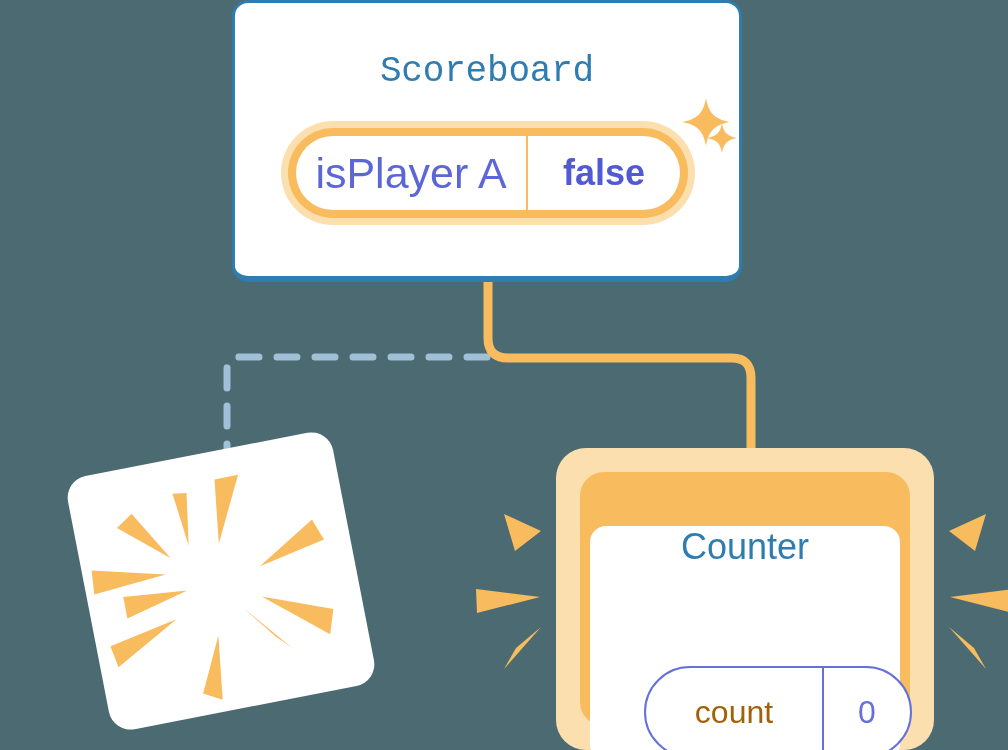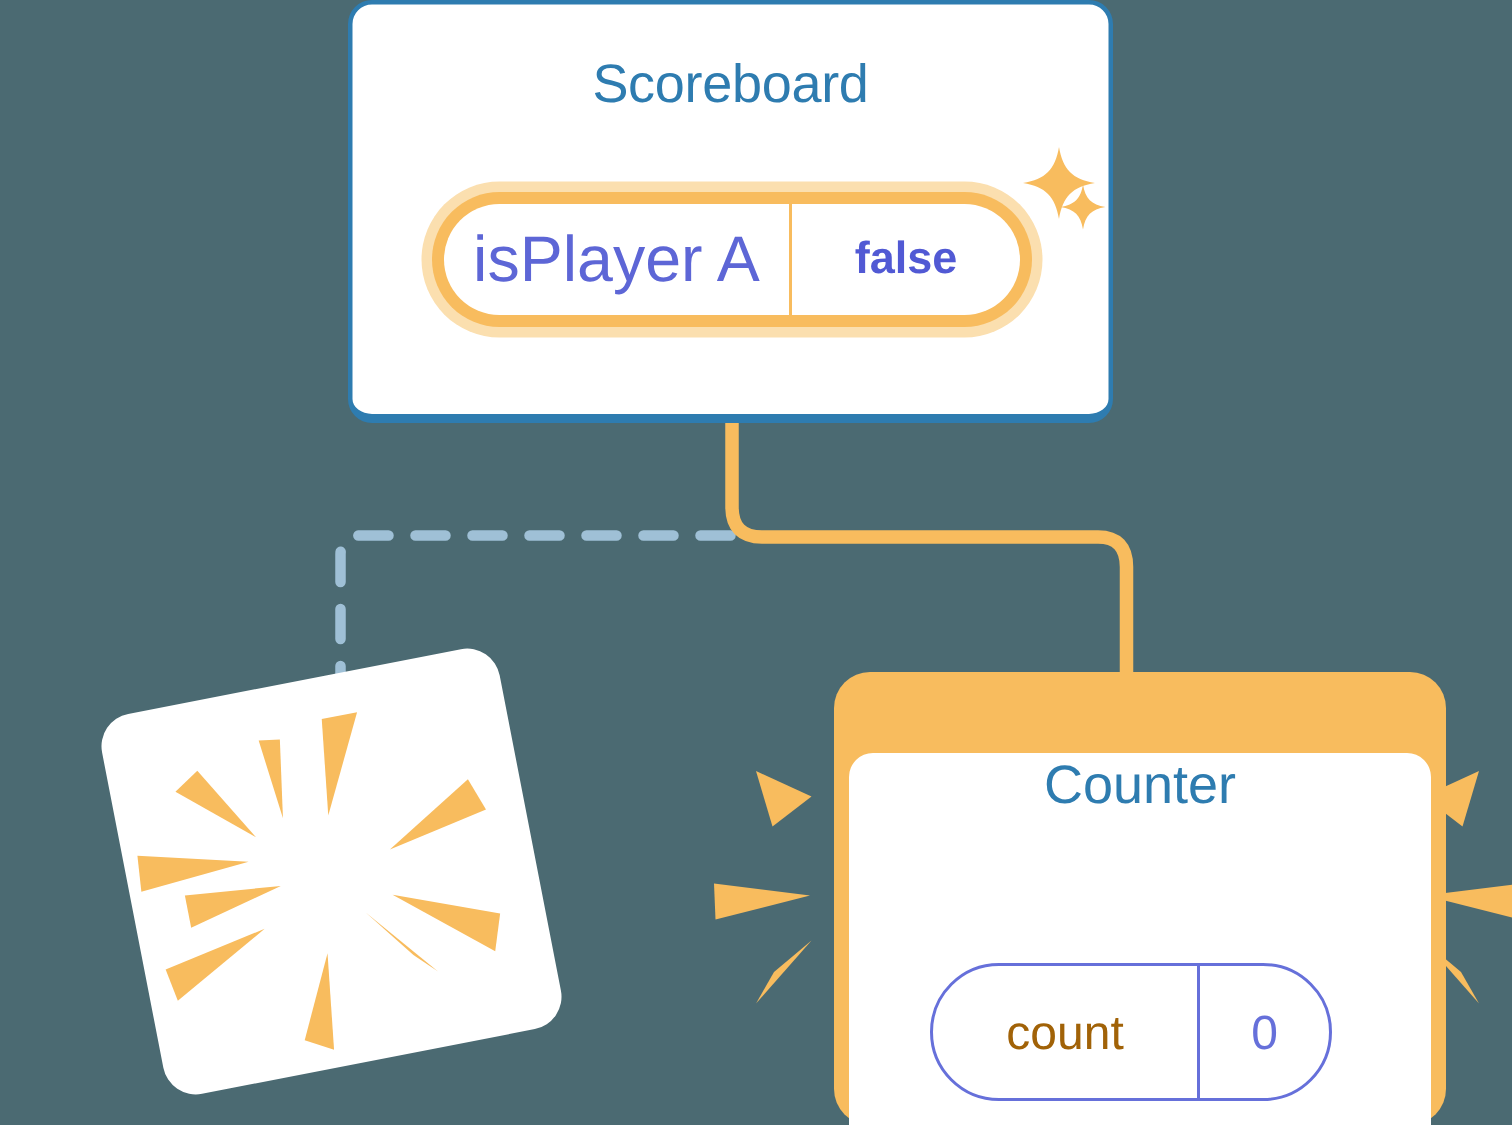--- a/index.html
+++ b/index.html
@@ -37,21 +37,22 @@
     border-radius: 16px;
     box-sizing: border-box;
     z-index: 4;
   }
   .card-title {
     text-align: center;
     color: #2e7cb0;
     font-size: 36px;
     font-weight: 400;
     letter-spacing: -0.2px;
-    margin-top: 32px;
+    margin-top: 48px;
+    font-family: Liberation Mono, monospace;
   }
   .pill-highlight {
     position: absolute;
     left: 46px;
     top: 118px;
     width: 414px;
     height: 104px;
     border-radius: 52px;
     background: #fbdfaf;
     box-sizing: border-box;
@@ -84,41 +85,41 @@
     font-size: 43px;
     font-weight: 400;
     border-right: 2px solid #f8bc5e;
   }
   .pill-val {
     flex: 0 0 152px;
     display: flex;
     align-items: center;
     justify-content: center;
     color: #5159d4;
-    font-size: 30px;
+    font-size: 36px;
     font-weight: 700;
   }
 
   
   .sparkle {
     position: absolute;
     z-index: 5;
   }
 
   
   .card-counter {
     position: absolute;
     left: 556px;
     top: 448px;
-    width: 408px;
+    width: 378px;
     height: 302px;
     border-radius: 30px;
     background: #fbdfaf;
     box-sizing: border-box;
-    padding: 0;
+    padding: 24px;
     z-index: 4;
   }
   .card-counter-ring {
     width: 100%;
     height: 100%;
     border-radius: 24px;
     background: #f8bc5e;
     box-sizing: border-box;
     padding: 10px;
   }

